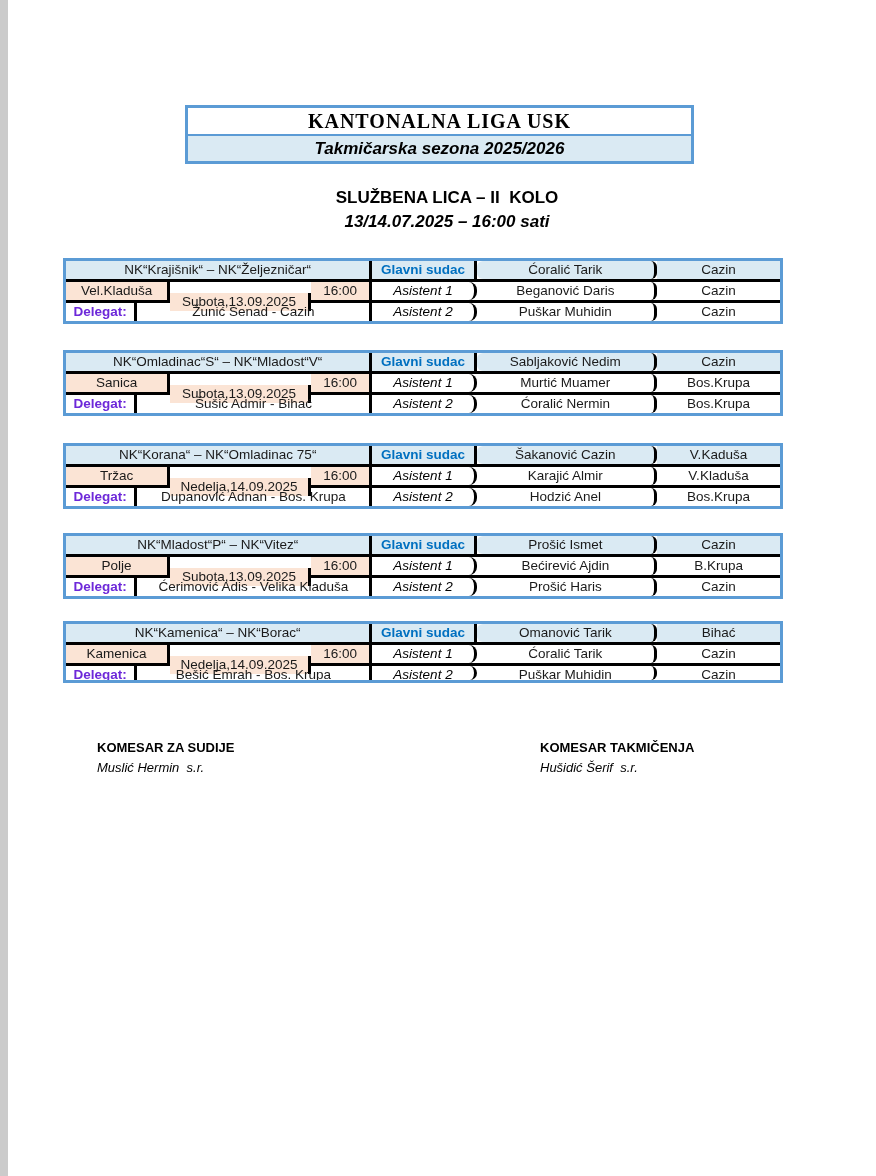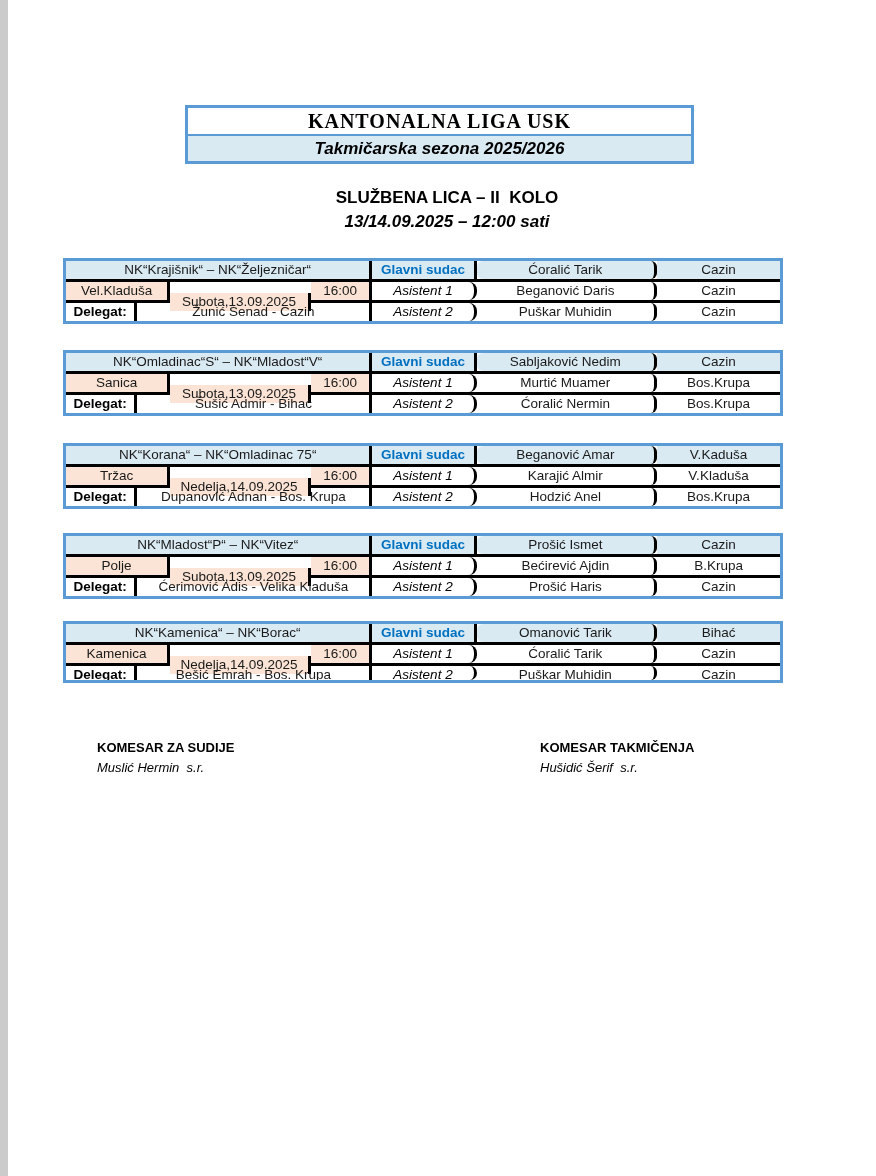--- a/index.html
+++ b/index.html
@@ -56,21 +56,21 @@
   .w-role  { width:105px; }
   .w-name  { width:182px;border-radius:6px; }
   .w-city  { width:124px; }
   .w-venue { width:105px; }
   .w-date  { width:142px;margin-top:11px; }
   .w-time  { width:62px; }
   .w-dleg  { width:72px; }
   .w-dname { width:237px; }
   .role-main { font-weight:bold; color:#0070c0; }
   .role-asst { font-style:italic; color:#000;border-radius:8px; }
-  .delegat-label { font-weight:bold; color:#000000; }
+  .delegat-label { font-weight:bold; color:#6d28d9; }
 
   
   .sig { position:absolute; top:738px; font-size:13px; color:#000000; }
   .sig-left { left:97px; }
   .sig-right { left:540px; }
   .sig .sig-title { font-weight:bold; line-height:20px; }
   .sig .sig-name { font-style:italic; line-height:20px; white-space:pre; }
 </style>
 </head>
 <body>
@@ -78,21 +78,21 @@
 <div class="page">
   <div class="edge-strip"></div>
 
   <div class="title-box">
     <div class="title-row1">KANTONALNA LIGA USK</div>
     <div class="title-row2">Takmičarska sezona 2025/2026</div>
   </div>
 
   <div class="heading">
     <div class="line1">SLUŽBENA LICA – II  KOLO</div>
-    <div class="line2">13/14.09.2025 – 12:00 sati</div>
+    <div class="line2">13/14.07.2025 – 16:00 sati</div>
   </div>
 
   <div class="match-table" style="top:258px">
     <div class="t-row">
       <div class="cell hdr w-teams">NK“Krajišnik“ – NK“Željezničar“</div>
       <div class="cell hdr w-role role-main">Glavni sudac</div>
       <div class="cell hdr w-name">Ćoralić Tarik</div>
       <div class="cell hdr w-city last">Cazin</div>
     </div>
     <div class="t-row">
@@ -133,21 +133,21 @@
       <div class="cell w-role role-asst">Asistent 2</div>
       <div class="cell w-name">Ćoralić Nermin</div>
       <div class="cell w-city last">Bos.Krupa</div>
     </div>
   </div>
 
   <div class="match-table" style="top:443px">
     <div class="t-row">
       <div class="cell hdr w-teams">NK“Korana“ – NK“Omladinac 75“</div>
       <div class="cell hdr w-role role-main">Glavni sudac</div>
-      <div class="cell hdr w-name">Beganović Amar</div>
+      <div class="cell hdr w-name">Šakanović Cazin</div>
       <div class="cell hdr w-city last">V.Kaduša</div>
     </div>
     <div class="t-row">
       <div class="cell venue-bg w-venue">Tržac</div>
       <div class="cell venue-bg w-date">Nedelja,14.09.2025</div>
       <div class="cell venue-bg w-time">16:00</div>
       <div class="cell w-role role-asst">Asistent 1</div>
       <div class="cell w-name">Karajić Almir</div>
       <div class="cell w-city last">V.Kladuša</div>
     </div>

